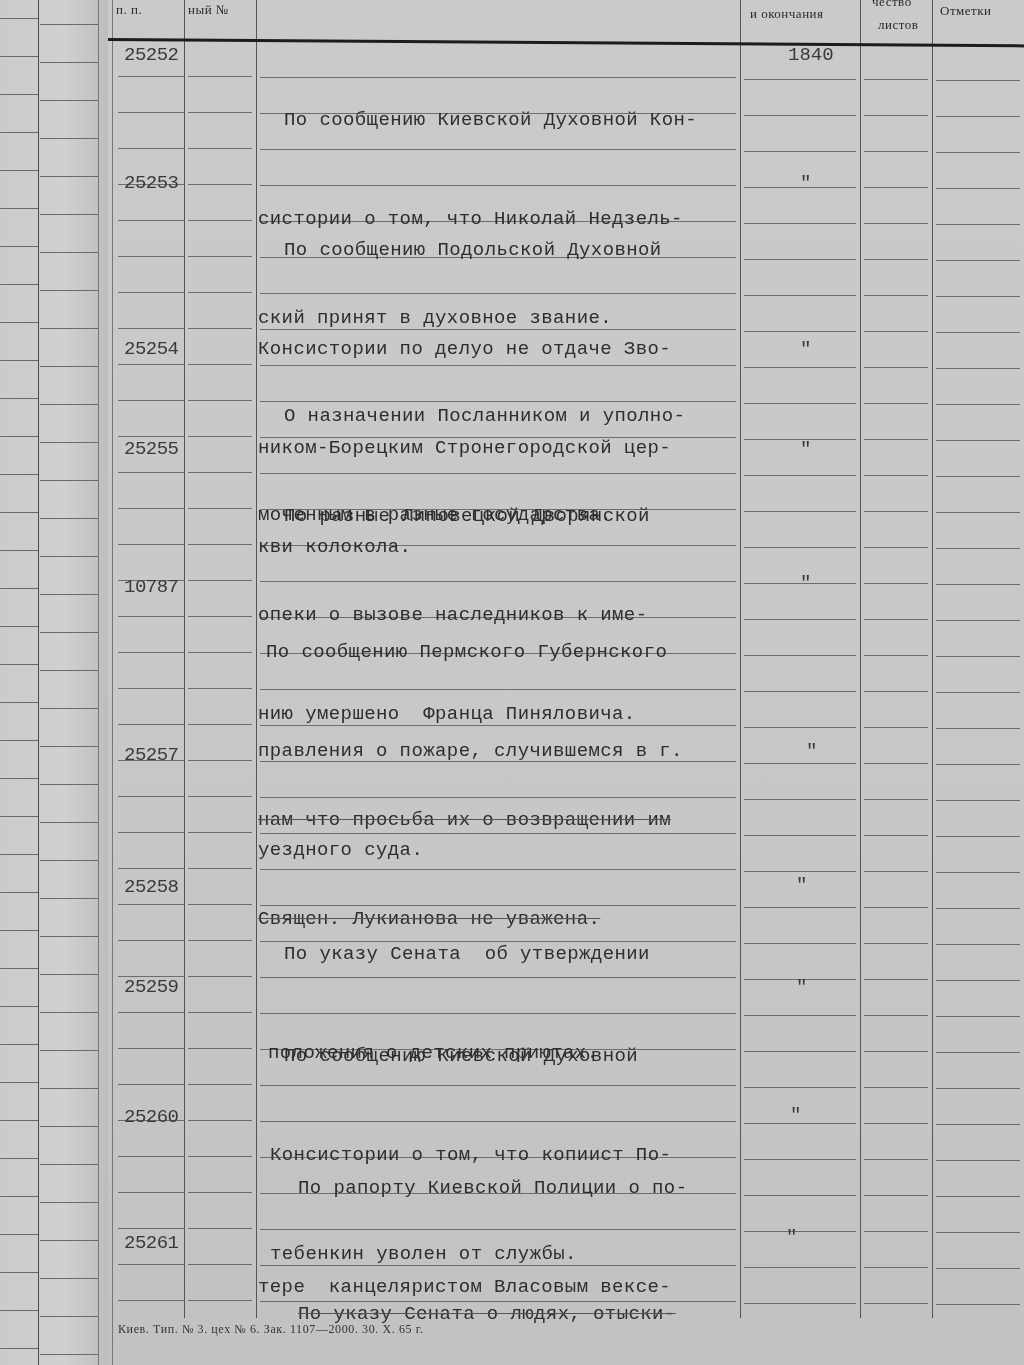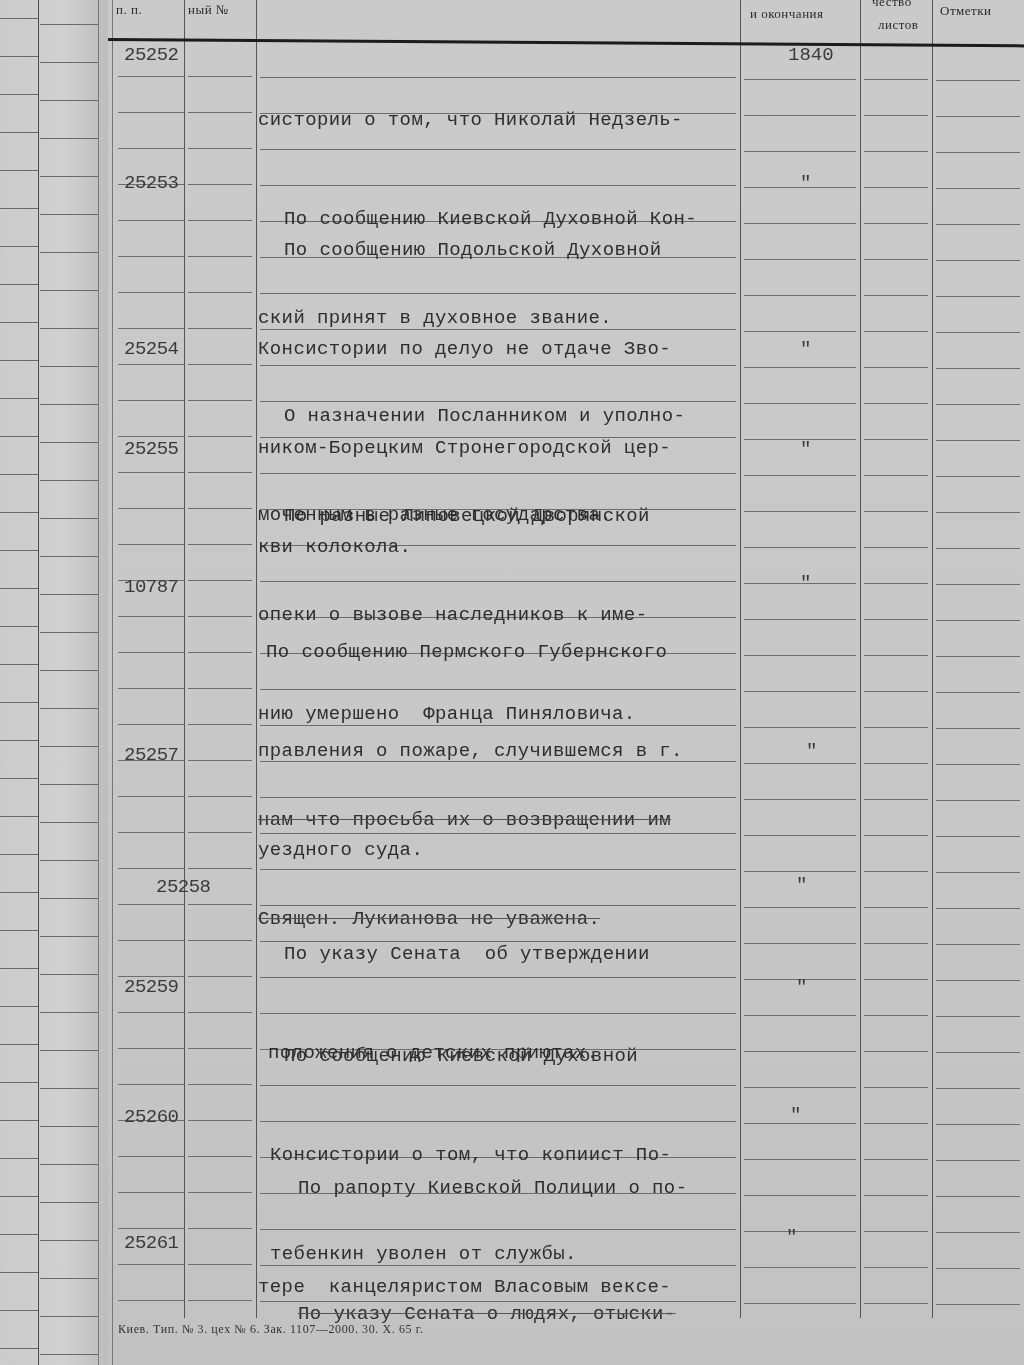--- a/index.html
+++ b/index.html
@@ -427,22 +427,22 @@
         <div class="row-line" style="left: 80px; width: 64px; top: 1300px;"></div>
         <div class="row-line" style="left: 152px; width: 476px; top: 1301px;"></div>
         <div class="row-line" style="left: 636px; width: 112px; top: 1303px;"></div>
         <div class="row-line" style="left: 756px; width: 64px; top: 1303px;"></div>
         <div class="row-line" style="left: 828px; width: 84px; top: 1304px;"></div>
       </div>
 
     <div class="entry">
       <div class="entry-num" style="top:44px;">25252</div>
       <div class="entry-text" style="top:38px;">
+        <span class="line indent">По сообщению Киевской Духовной Кон-</span>
         <span class="line">систории о том, что Николай Недзель-</span>
-        <span class="line indent">По сообщению Киевской Духовной Кон-</span>
         <span class="line">ский принят в духовное звание.</span>
       </div>
       <div class="entry-date" style="top:44px;">1840</div>
     </div>
 
     <div class="entry">
       <div class="entry-num" style="top:172px;">25253</div>
       <div class="entry-text" style="top:168px;">
         <span class="line indent">По сообщению Подольской Духовной</span>
         <span class="line">Консистории по делуо не отдаче Зво-</span>
@@ -484,21 +484,21 @@
     <div class="entry">
       <div class="entry-num" style="top:744px;">25257</div>
       <div class="entry-text strike" style="top:738px;">
         <span class="line">нам что просьба их о возвращении им</span>
         <span class="line">Священ. Лукианова не уважена.</span>
       </div>
       <div class="entry-date" style="top:740px; left:698px;">"</div>
     </div>
 
     <div class="entry">
-      <div class="entry-num" style="top:876px;margin-left:32px;">25258</div>
+      <div class="entry-num" style="top:876px;">25258</div>
       <div class="entry-text" style="top:872px;">
         <span class="line indent">По указу Сената  об утверждении</span>
         <span class="line" style="padding-left:10px;">положения о детских приютах.</span>
       </div>
       <div class="entry-date" style="top:874px; left:688px;">"</div>
     </div>
 
     <div class="entry">
       <div class="entry-num" style="top:976px;">25259</div>
       <div class="entry-text" style="top:974px;">

